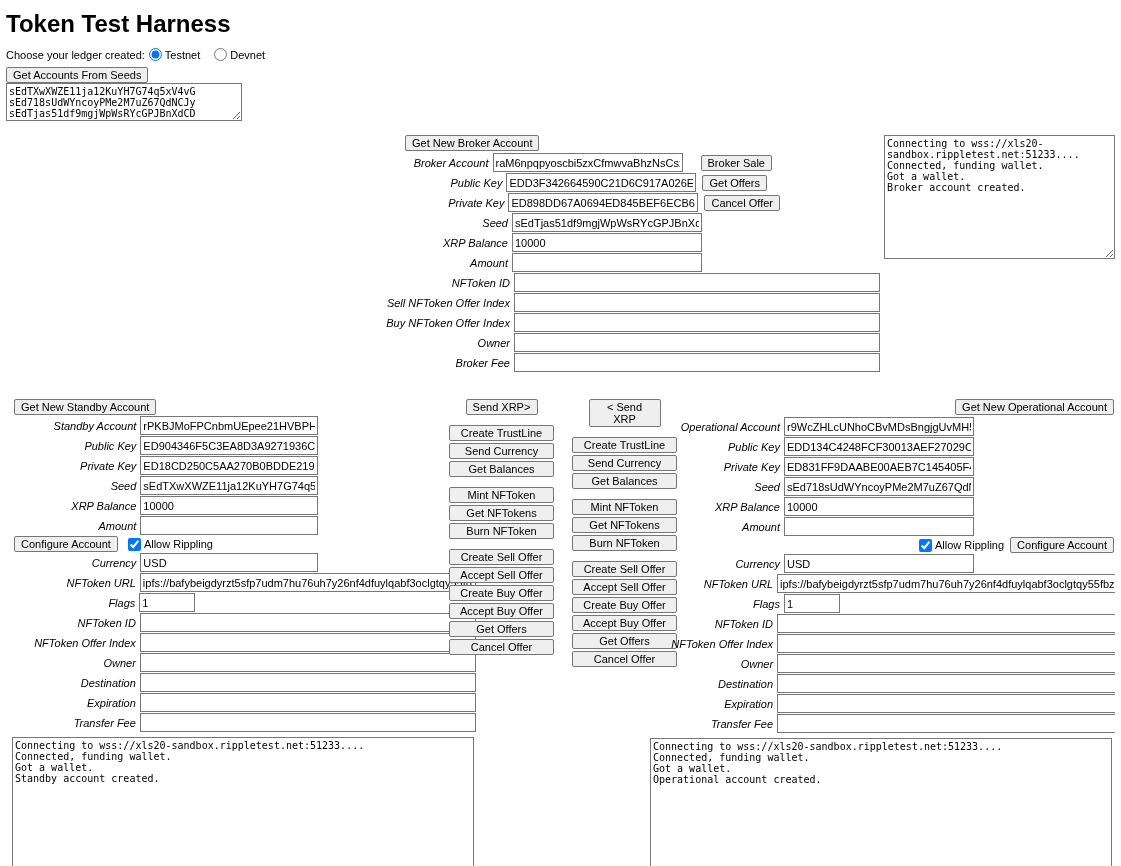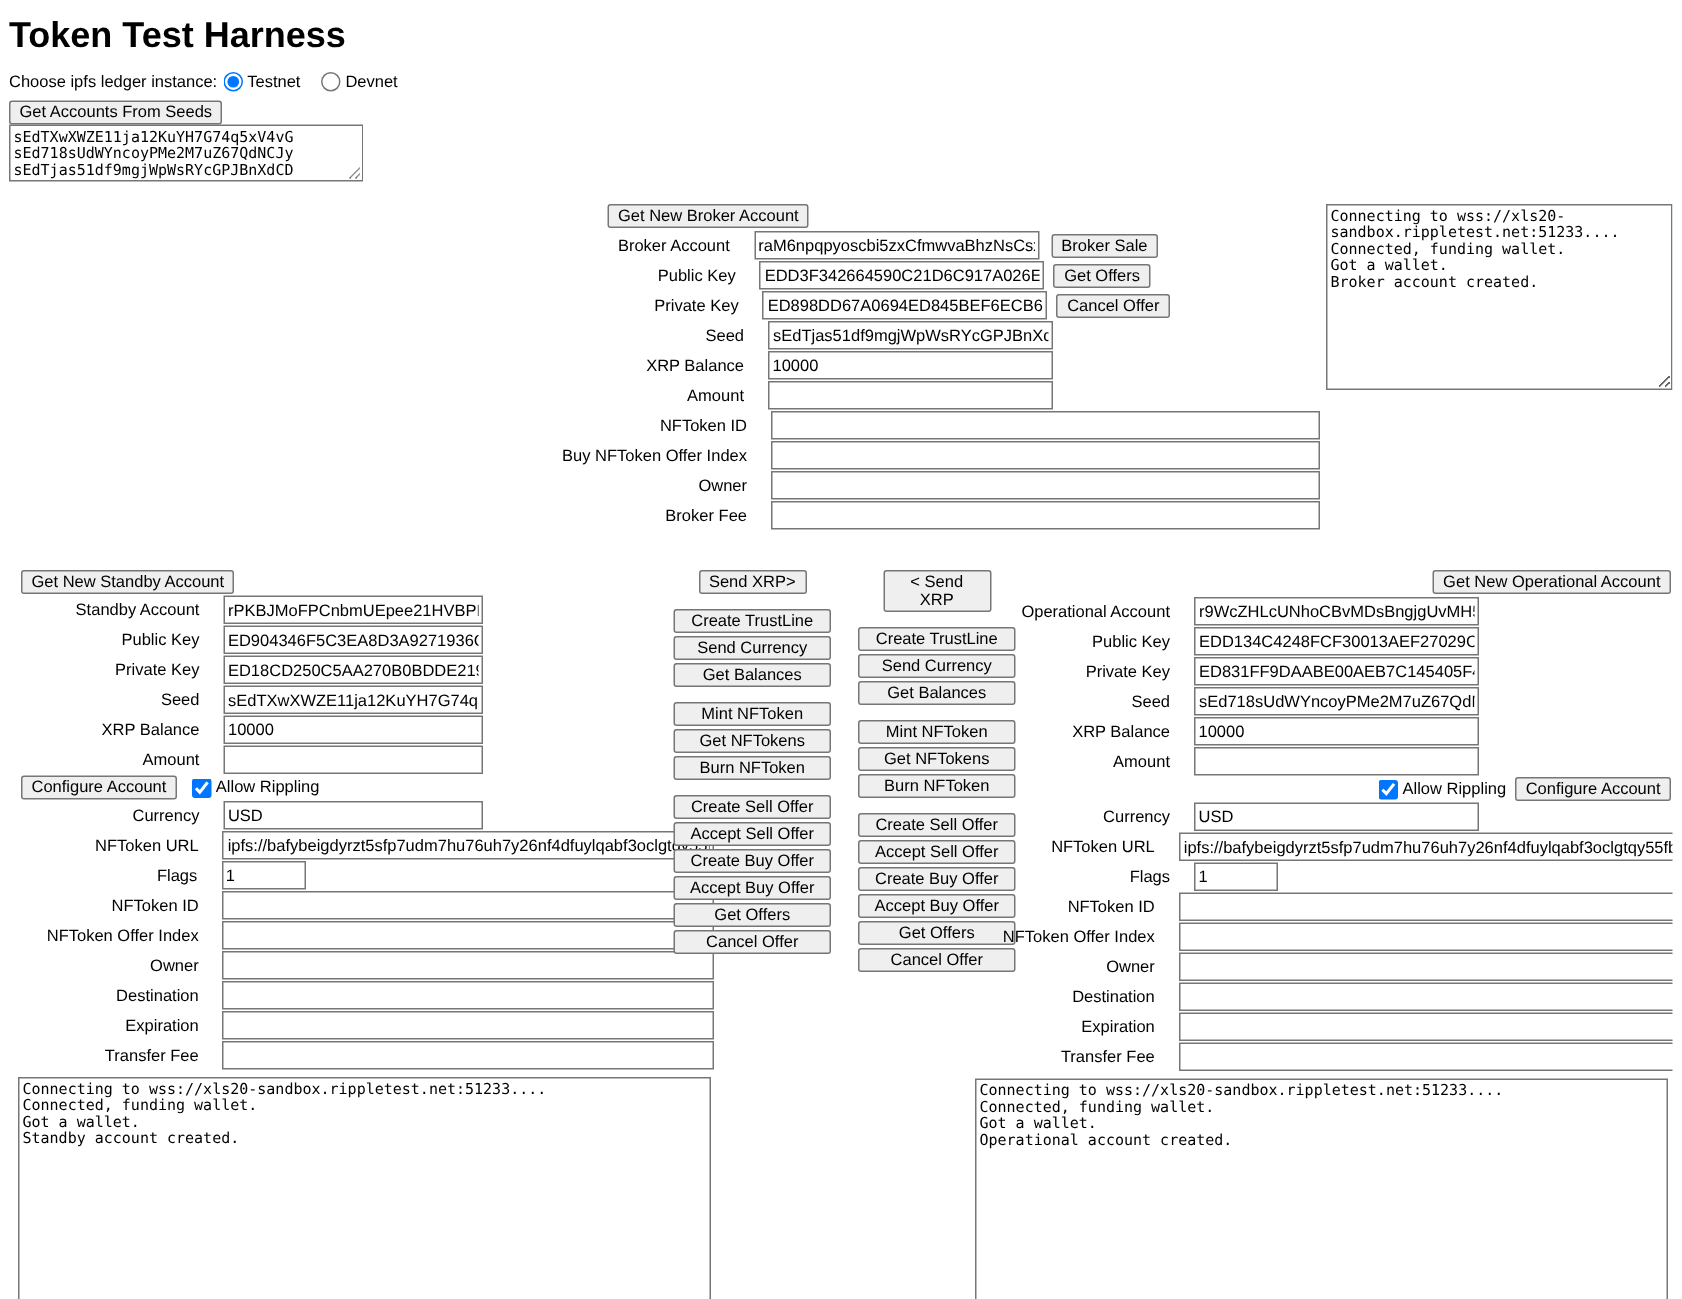--- a/index.html
+++ b/index.html
@@ -35,38 +35,38 @@
     accent-color: #0075ff;
   }
   textarea {
     font-family: ui-monospace, Menlo, monospace;
     font-size: 10px;
     padding: 2px;
     border: 1px solid #767676;
     resize: both;
   }
   .row { display:flex; align-items:center; }
-  .lbl { text-align:right; padding-right:16px; white-space:nowrap; }
+  .lbl { text-align:right; padding-right:4px; white-space:nowrap;font-style:italic; }
   .broker-row { display:flex; align-items:center; justify-content:flex-end; margin:1px 0; }
   .broker-row .lbl { width:160px; }
   .left-row { display:flex; align-items:center; justify-content:flex-start; margin:1px 0; }
   .left-row .lbl { width:140px; }
   .right-row { display:flex; align-items:center; margin:1px 0; }
   .right-row .lbl { width:130px; text-align:right; }
   .btn-col { display:flex; flex-direction:column; align-items:center; gap:2px; }
   .btn-col button { width:105px; }
   .btn-group { display:flex; flex-direction:column; align-items:center; gap:2px; margin-bottom:8px; }
 </style>
 </head>
 <body>
 
 <h1>Token Test Harness</h1>
 
 <div class="row" style="margin-bottom:6px;">
-  <span>Choose ipfs ledger instance:</span>
+  <span>Choose your ledger created:</span>
   <input type="radio" name="ledger" checked="" style="">
   <span>Testnet</span>
   <input type="radio" name="ledger" style="margin-left: 14px;">
   <span>Devnet</span>
 </div>
 
 <div>
   <button>Get Accounts From Seeds</button><br>
   <textarea style="width: 230px; height: 32px;">sEdTXwXWZE11ja12KuYH7G74q5xV4vG
 sEd718sUdWYncoyPMe2M7uZ67QdNCJy
@@ -75,21 +75,21 @@
 
 <div style="display:flex; margin-top:12px;">
   <div style="width:880px;">
     <div style="display:flex; justify-content:flex-end; margin-bottom:2px;">
         <div style="width:475px;padding-left:20px;"><button>Get New Broker Account</button></div>
       </div>
 
     <div class="broker-row">
       <span class="lbl">Broker Account</span>
       <input type="text" style="width: 184px;" value="raM6npqpyoscbi5zxCfmwvaBhzNsCsxm4g">
-      <button style="margin-left:8px;">Broker Sale</button>
+      <button style="margin-left:18px;">Broker Sale</button>
       <div style="width:108px;"></div>
     </div>
     <div class="broker-row">
       <span class="lbl">Public Key</span>
       <input type="text" style="width: 184px;" value="EDD3F342664590C21D6C917A026E27645295">
       <button style="margin-left:6px;">Get Offers</button>
       <div style="width:113px;"></div>
     </div>
     <div class="broker-row">
       <span class="lbl">Private Key</span>
@@ -107,20 +107,24 @@
       <input type="text" style="width: 184px;" value="10000">
       <div style="width:178px;"></div>
     </div>
     <div class="broker-row">
       <span class="lbl">Amount</span>
       <input type="text" style="width: 184px;">
       <div style="width:178px;"></div>
     </div>
     <div class="broker-row">
       <span class="lbl">NFToken ID</span>
+      <input type="text" style="width: 360px;">
+    </div>
+    <div class="broker-row">
+      <span class="lbl">Sell NFToken Offer Index</span>
       <input type="text" style="width: 360px;">
     </div>
     <div class="broker-row">
       <span class="lbl">Buy NFToken Offer Index</span>
       <input type="text" style="width: 360px;">
     </div>
     <div class="broker-row">
       <span class="lbl">Owner</span>
       <input type="text" style="width: 360px;">
     </div>

